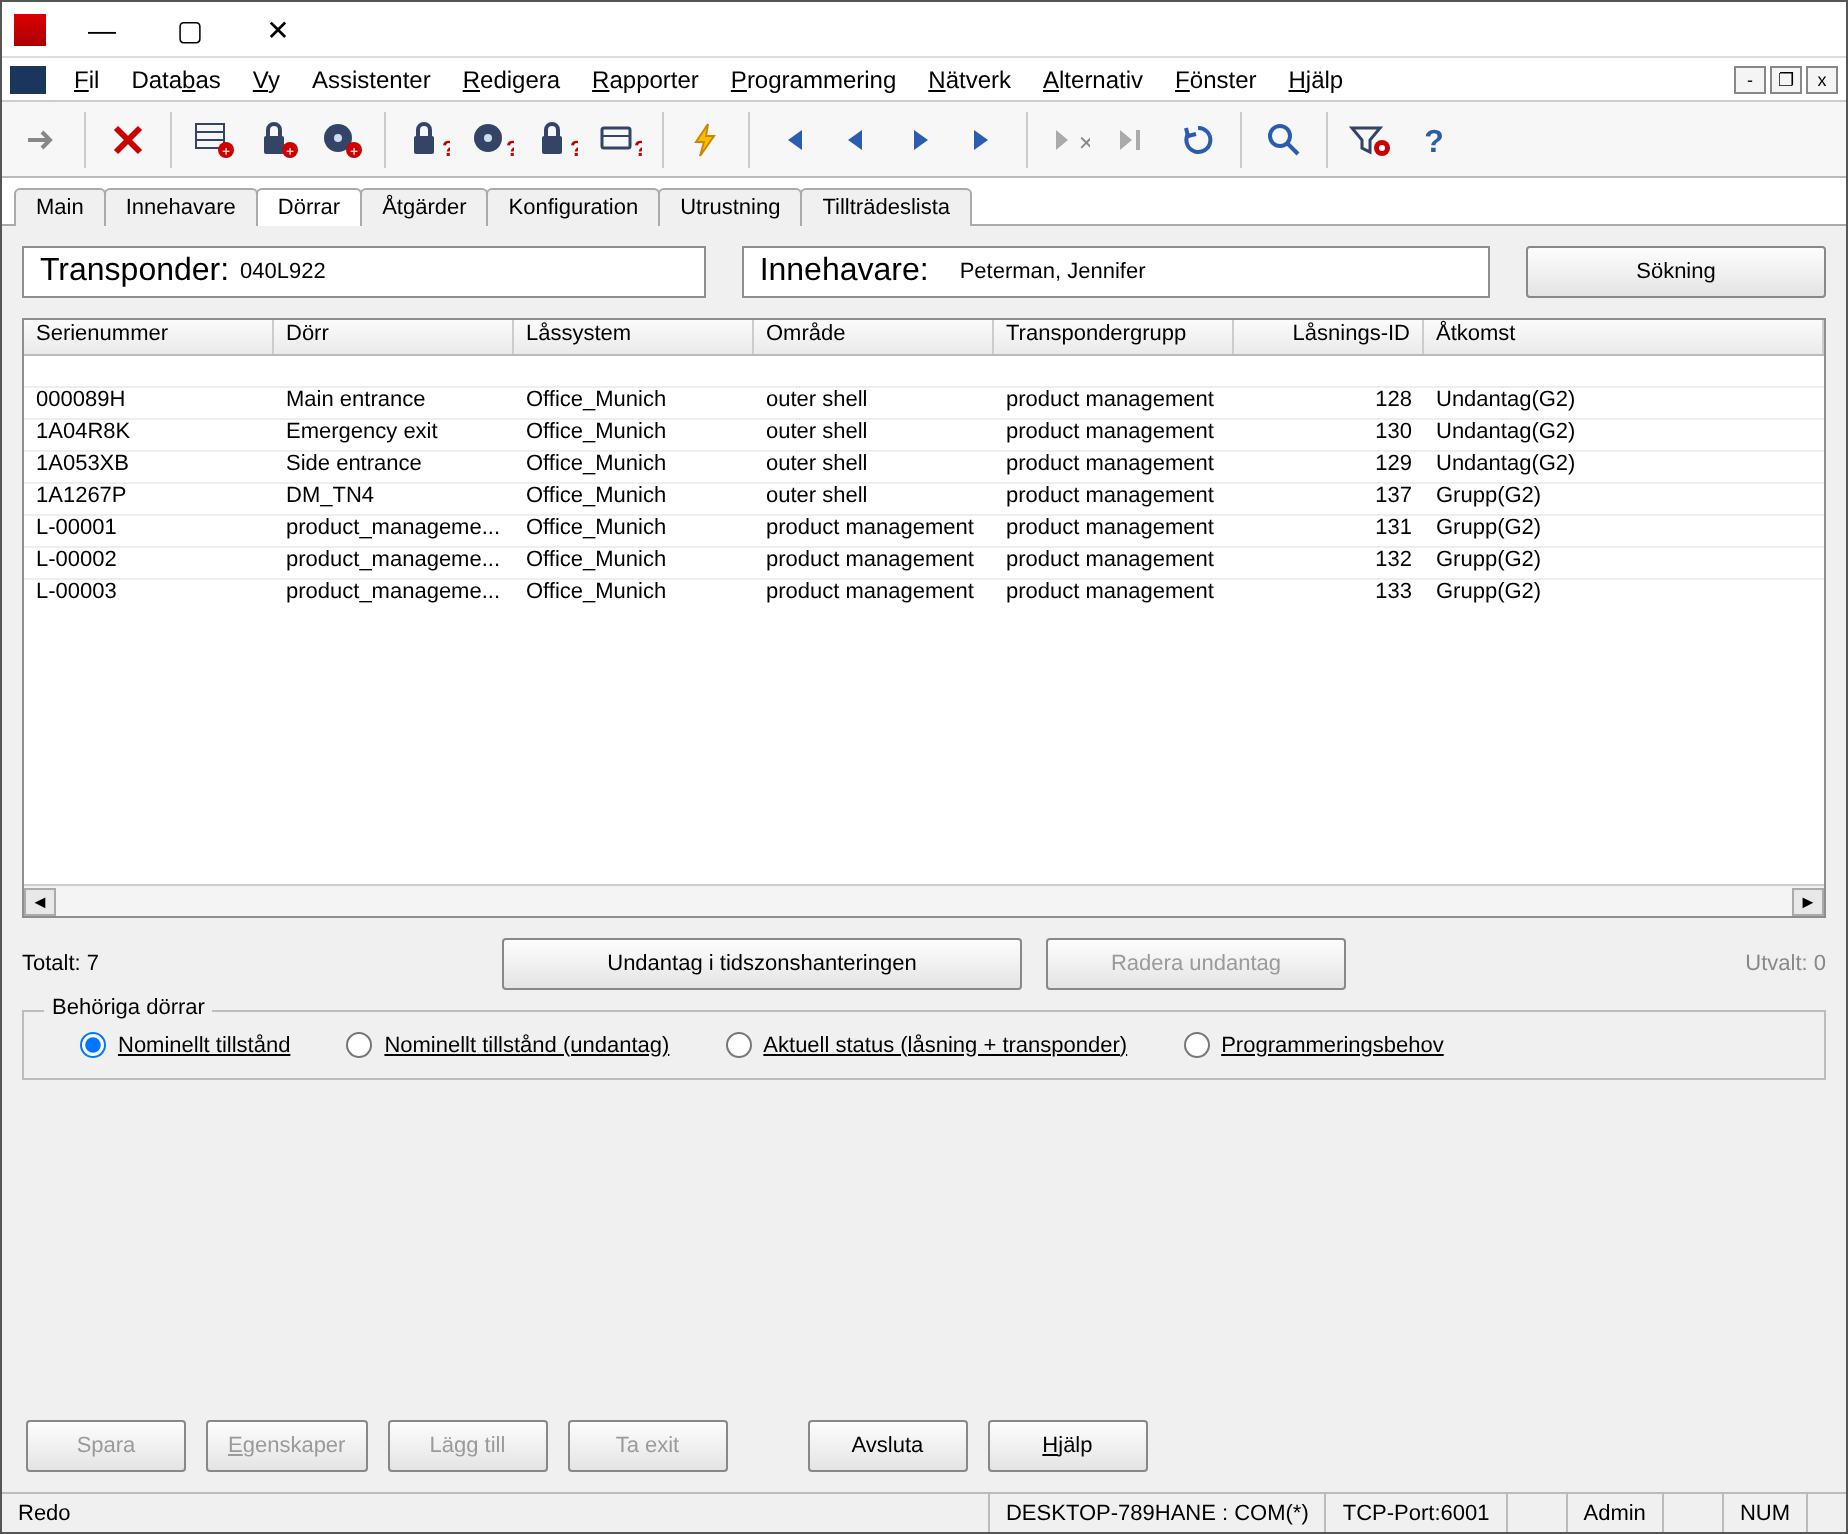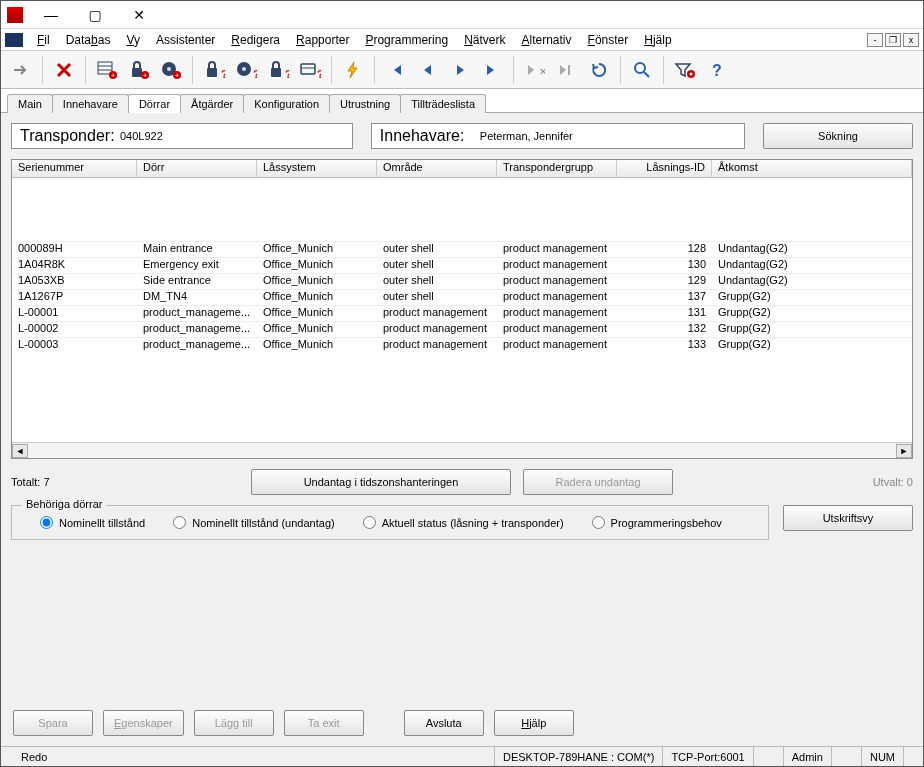--- a/index.html
+++ b/index.html
@@ -38,21 +38,21 @@
   .field-box { display:flex; align-items:center; border:1px solid #8e8e8e; background:#fff; padding:3px 8px; height:26px; box-shadow:0 1px 0 #fff inset;}
   .field-box.sunken { background:#fff; }
   .field-box .lbl { width:90px; font-size:16px;}
   .field-box .val { font-size:11px; padding-left:10px;}
   .btn { border:1px solid #888; background:linear-gradient(#fdfdfd,#e4e4e4); padding:3px 10px; min-width:80px; text-align:center; border-radius:2px; font-size:11px; height:26px; display:flex; align-items:center; justify-content:center;}
   .btn.long { min-width:150px;}
   .btn.xlong { min-width:200px;}
   .btn.disabled { color:#9a9a9a; }
   
   
-  .tablewrap { flex:1; border:1px solid #8e8e8e; background:#fff; display:flex; flex-direction:column; min-height:300px;gap:48px;}
+  .tablewrap { flex:1; border:1px solid #8e8e8e; background:#fff; display:flex; flex-direction:column; min-height:300px;}
   .thead { display:flex; border-bottom:1px solid #bbb; background:linear-gradient(#fbfbfb,#eaeaea); height:18px; }
   .th { border-right:1px solid #ccc; padding:1px 6px; font-size:11px; overflow:hidden; white-space:nowrap; position:relative;}
   .tbody { flex:1; overflow:auto; }
   .trow { display:flex; border-bottom:1px solid #eee; height:16px;}
   .trow .td { padding:16px 6px; font-size:11px; overflow:hidden; white-space:nowrap; text-overflow:ellipsis;}
   .col-sn { width:125px;}
   .col-door { width:120px;}
   .col-lock { width:120px;}
   .col-area { width:120px;}
   .col-grp { width:120px;}
@@ -63,30 +63,30 @@
   .scrollbar-h .arrow { width:16px; height:14px; border:1px solid #aaa; background:#e8e8e8; display:flex; align-items:center; justify-content:center; font-size:9px;}
   .scrollbar-h .track { flex:1; height:14px; background:#f4f4f4;}
   
   
   .belowtable { display:flex; align-items:center; gap:12px; margin-top:10px;}
   .belowtable .stat { font-size:11px; min-width:120px;}
   
   
   .groupbox { border:1px solid #bcbcbc; margin-top:10px; padding:10px 12px 10px 28px; display:flex; align-items:center; gap:28px; position:relative;}
   .groupbox .legend { position:absolute; top:-8px; left:10px; background:#f0f0f0; padding:0 4px; font-size:11px;}
-  .radio { display:flex; align-items:center; gap:6px; font-size:11px;}
+  .radio { display:flex; align-items:center; gap:6px; font-size:11px;text-decoration:underline;}
   .radio input { margin:0;}
   
   
   .bottomrow { display:flex; gap:10px; padding:10px 2px 6px 2px; align-items:center;}
   
   
   .statusbar { height:20px; border-top:1px solid #bbb; background:#f0f0f0; display:flex; align-items:center; font-size:11px;}
   .statusbar .cell { border-left:1px solid #bbb; padding:0 8px; height:100%; display:flex; align-items:center;}
-  .statusbar .first { border-left:none; padding-left:20px;}
+  .statusbar .first { border-left:none; padding-left:8px;}
   .statusbar .filler { flex:1;}
   
   .spacer { flex:1;}
   
   
   svg { display:block; }
 </style>
 </head>
 <body>
 
@@ -399,23 +399,20 @@
         </label>
       <label class="radio">
           <input type="radio" name="r" style="">
           <span>Aktuell status (låsning + transponder)</span>
         </label>
       <label class="radio">
           <input type="radio" name="r" style="">
           <span>Programmeringsbehov</span>
         </label>
     </div>
-    <div style="display:flex;align-items:center;">
-      <div class="btn long" style="min-width:130px">Utskriftsvy</div>
-    </div>
   </div>
 
   <div class="spacer"></div>
 
   <div class="bottomrow">
     <div class="btn disabled">Spara</div>
     <div class="btn disabled">
         <u>E</u>
         <span>genskaper</span>
       </div>

